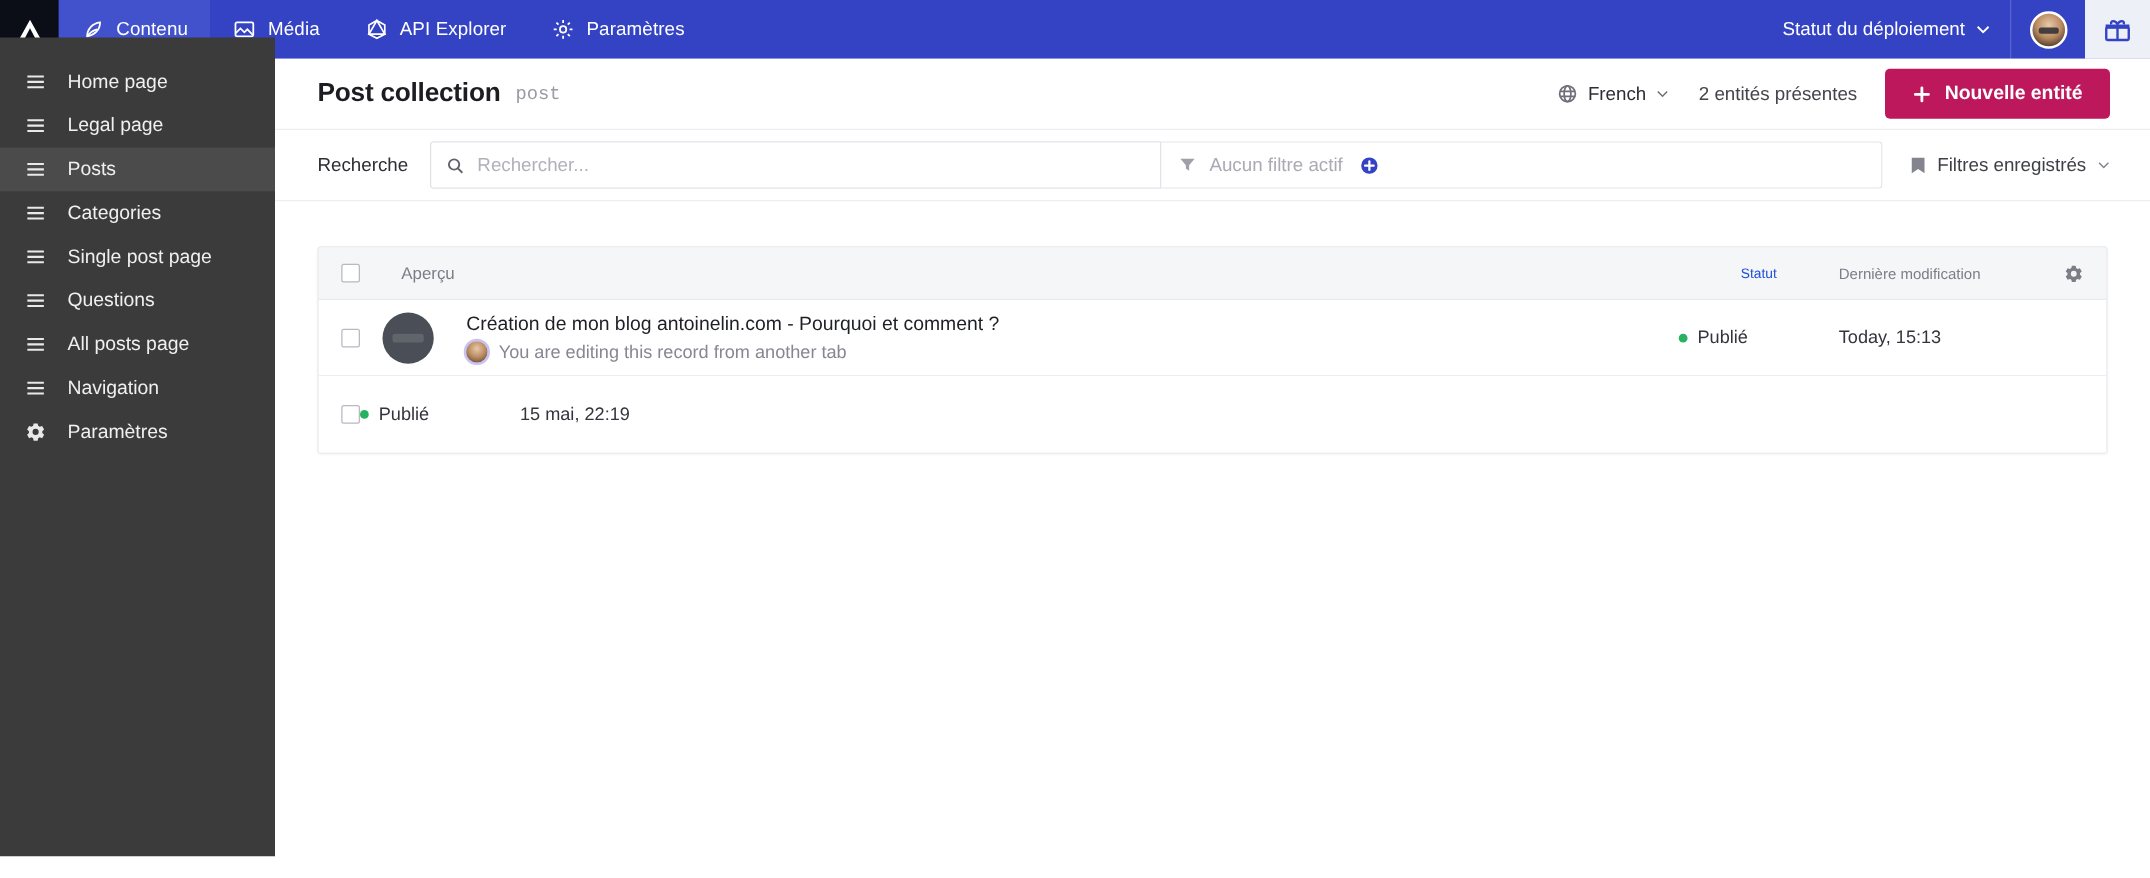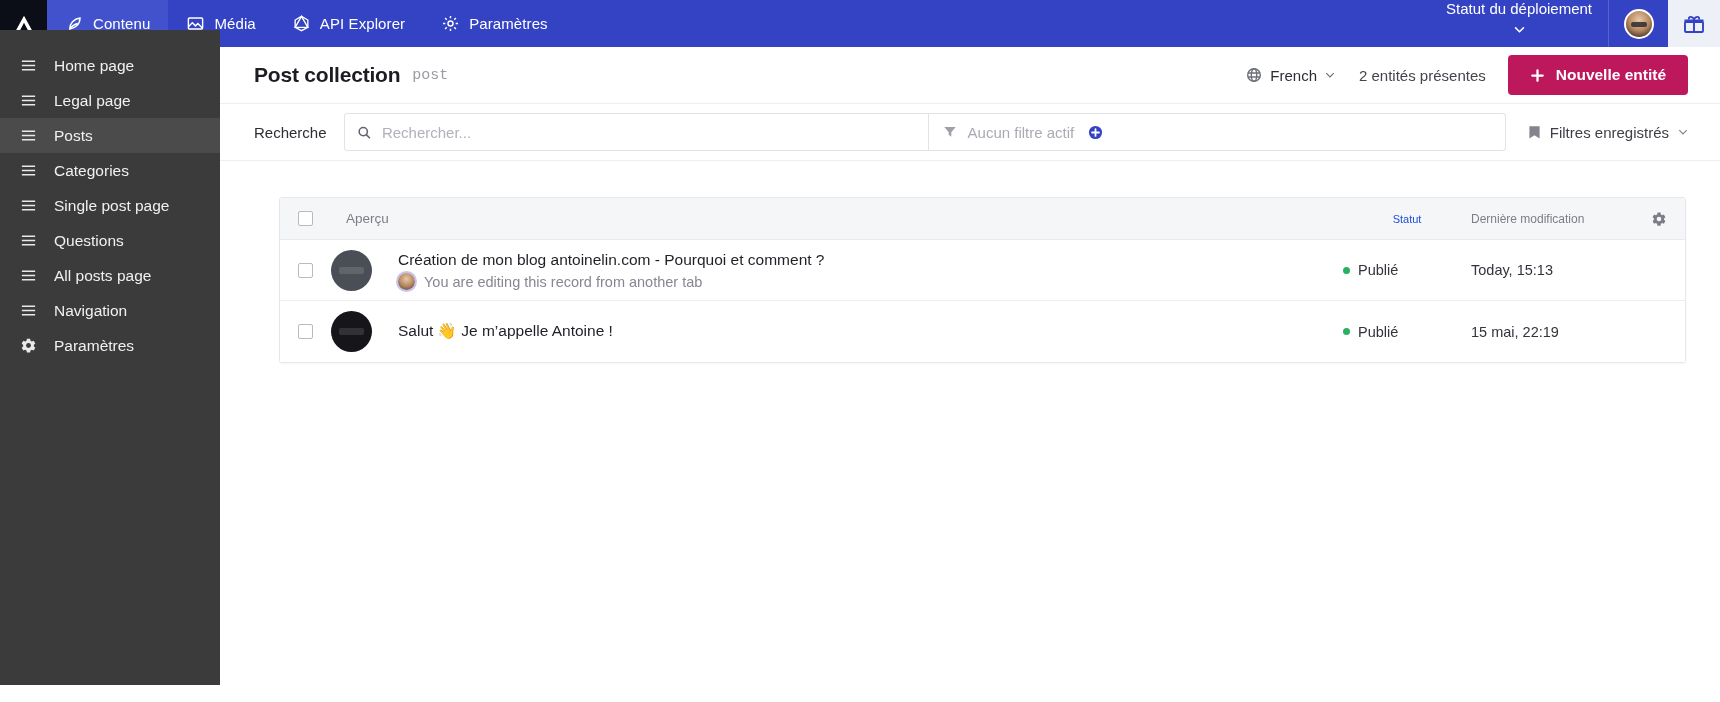--- a/index.html
+++ b/index.html
@@ -31,21 +31,21 @@
     cursor: pointer; white-space: nowrap;
   }
   .nav-item.active { background: #4152cc; }
   .nav-ic { width: 19px; height: 19px; display: block; flex: 0 0 19px; }
   .topbar-right {
     margin-left: auto; display: flex; align-items: center; height: 47px;
   }
   .deploy-status {
     display: flex; align-items: center; gap: 9px;
     color: #fff; font-size: 15px; padding: 0 16px; height: 47px;
-    cursor: pointer; white-space: nowrap; flex-direction: column;
+    cursor: pointer; white-space: nowrap;
   }
   .chev { width: 11px; height: 7px; display: block; }
   .avatar-wrap {
     width: 60px; height: 47px; display: flex; align-items: center; justify-content: center;
     border-left: 1px solid rgba(255,255,255,0.18);
     cursor: pointer;
   }
   .avatar {
     width: 30px; height: 30px; border-radius: 50%;
     background: radial-gradient(circle at 50% 35%, #e8c9a8 0%, #b98a62 48%, #5d4634 78%, #3a2a1f 100%);
@@ -129,21 +129,20 @@
     display: flex; align-items: center; gap: 9px; margin-left: 22px;
     font-size: 15px; color: #3f4047; cursor: pointer; white-space: nowrap;
   }
   .bookmark-ic { width: 13px; height: 15px; display: block; }
 
   
   .table-area { padding: 36px 34px 0 34px; }
   .table-card {
     border: 1px solid #e6e7ec; border-radius: 3px; background: #fff;
     box-shadow: 0 1px 2px rgba(20,20,40,.04);
-    margin-left: 25px;
   }
   .thead {
     display: flex; align-items: center; height: 42px;
     background: #f5f6f8; border-bottom: 1px solid #e9eaef;
     padding: 0 18px 0 18px;
   }
   .cb {
     width: 15px; height: 15px; border: 1px solid #b8b9c2; border-radius: 2px;
     background: #fff; flex: 0 0 15px; cursor: pointer;
   }
@@ -393,26 +392,20 @@
         <div class="cell-status">
           <span class="dot"></span>
           <span class="status-text">Publié</span>
         </div>
         <div class="cell-modified">Today, 15:13</div>
         <div class="cell-gear"></div>
       </div>
 
       <div class="trow">
         <div class="cb"></div>
-        <div class="row-main">
-          <div class="thumb dark"></div>
-          <div class="row-texts">
-            <div class="row-title">Salut 👋 Je m’appelle Antoine !</div>
-          </div>
-        </div>
         <div class="cell-status">
           <span class="dot"></span>
           <span class="status-text">Publié</span>
         </div>
         <div class="cell-modified">15 mai, 22:19</div>
         <div class="cell-gear"></div>
       </div>
 
     </div>
   </div>

